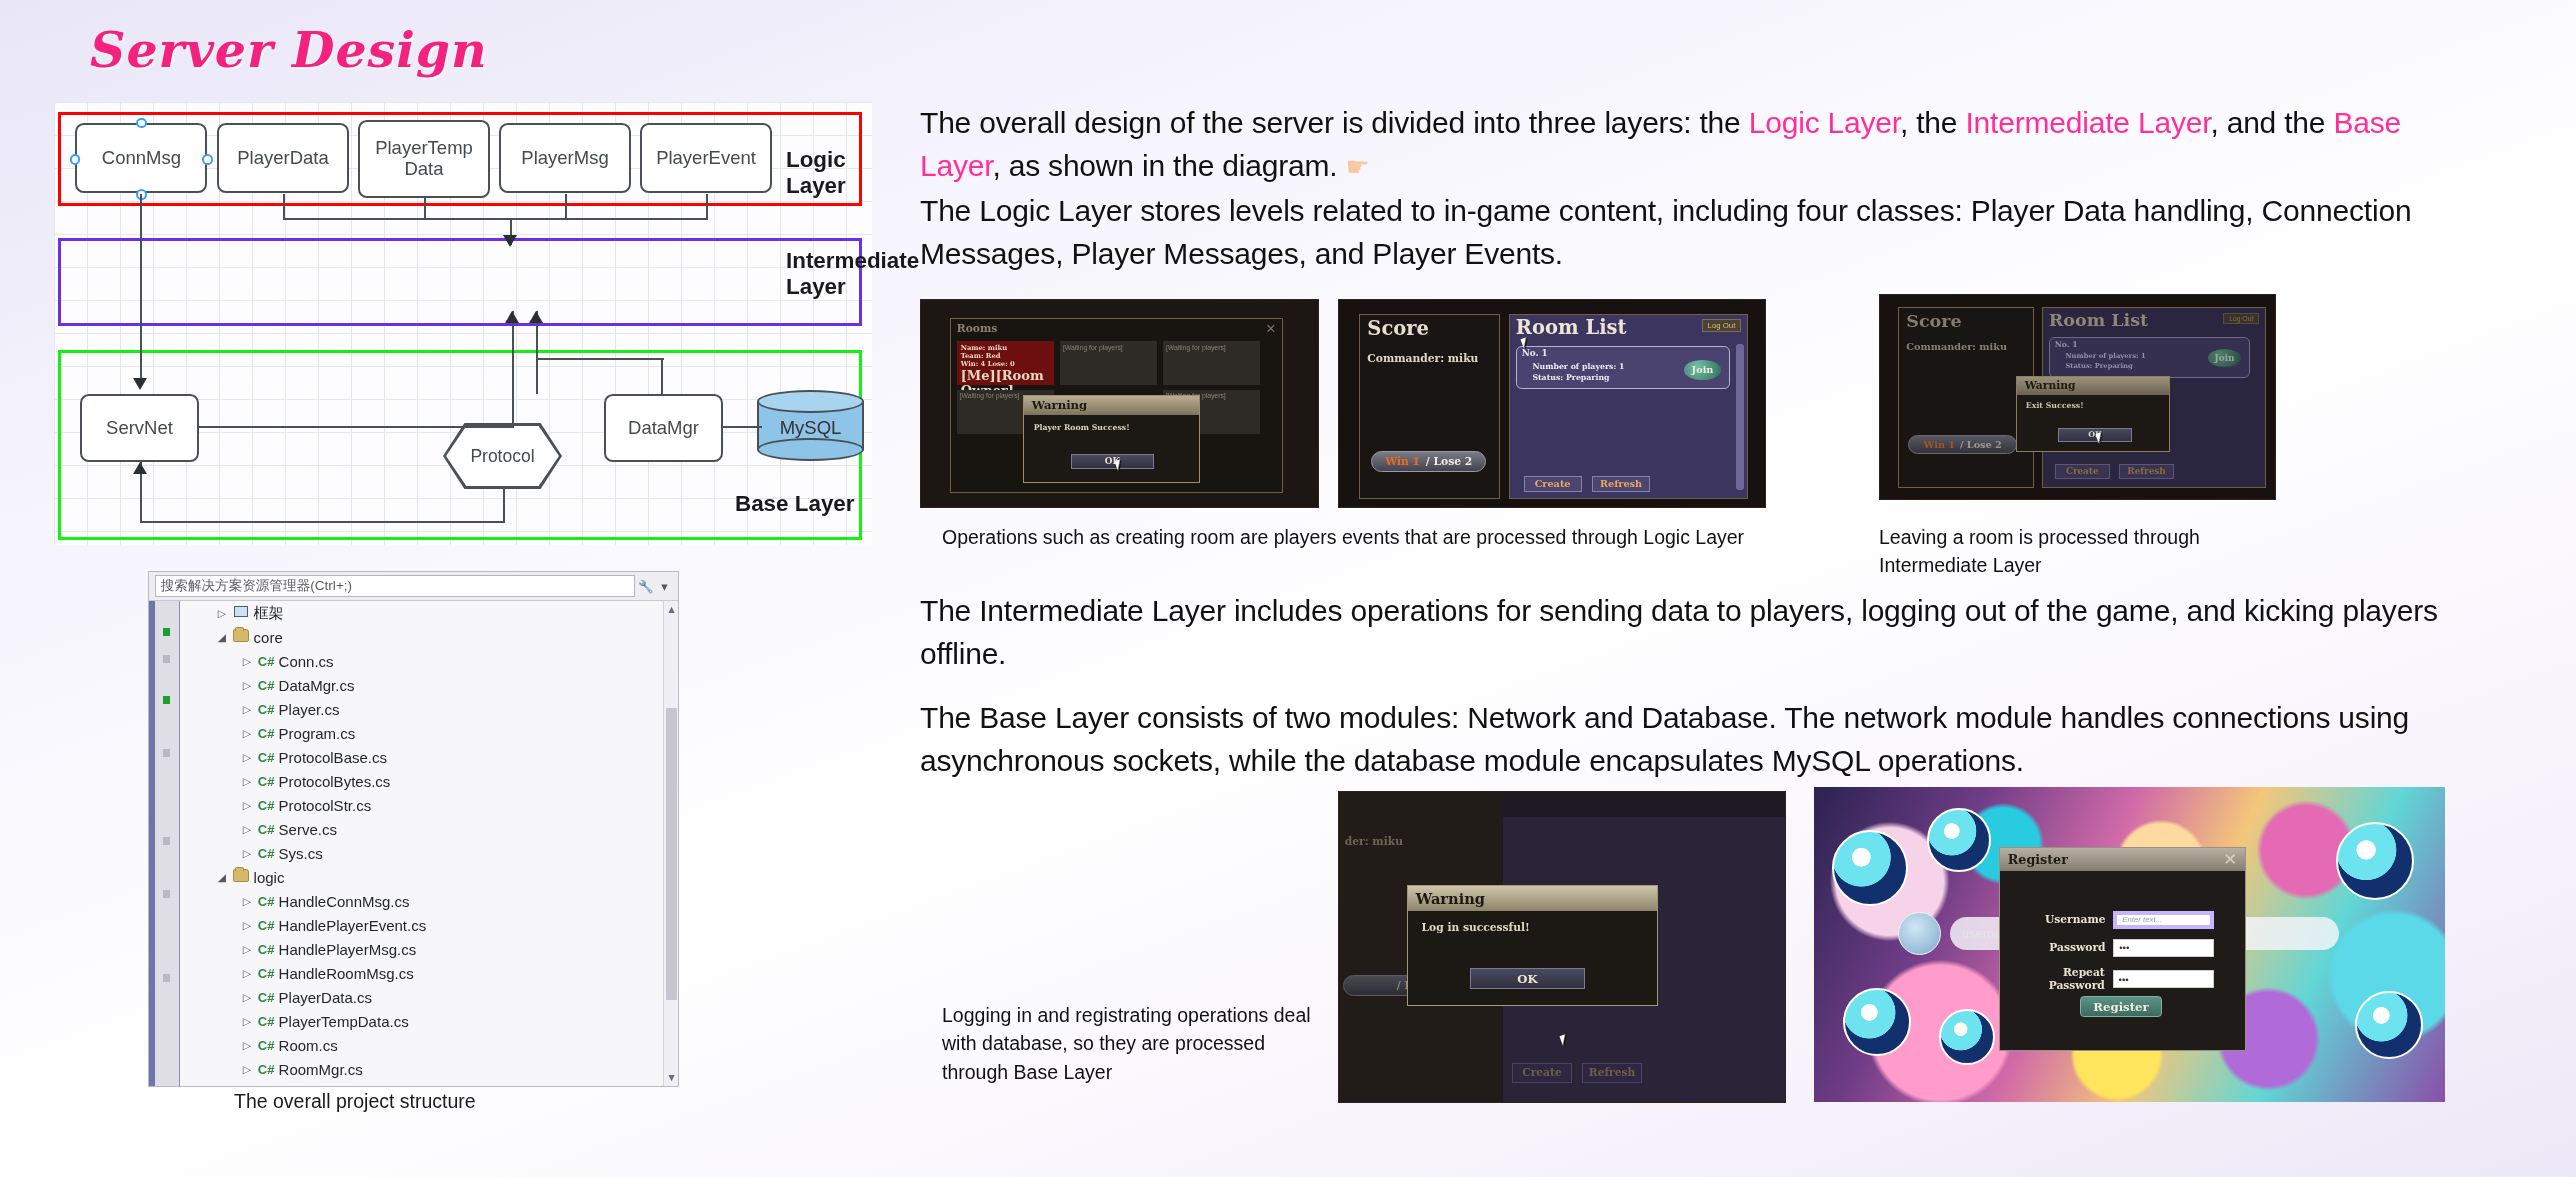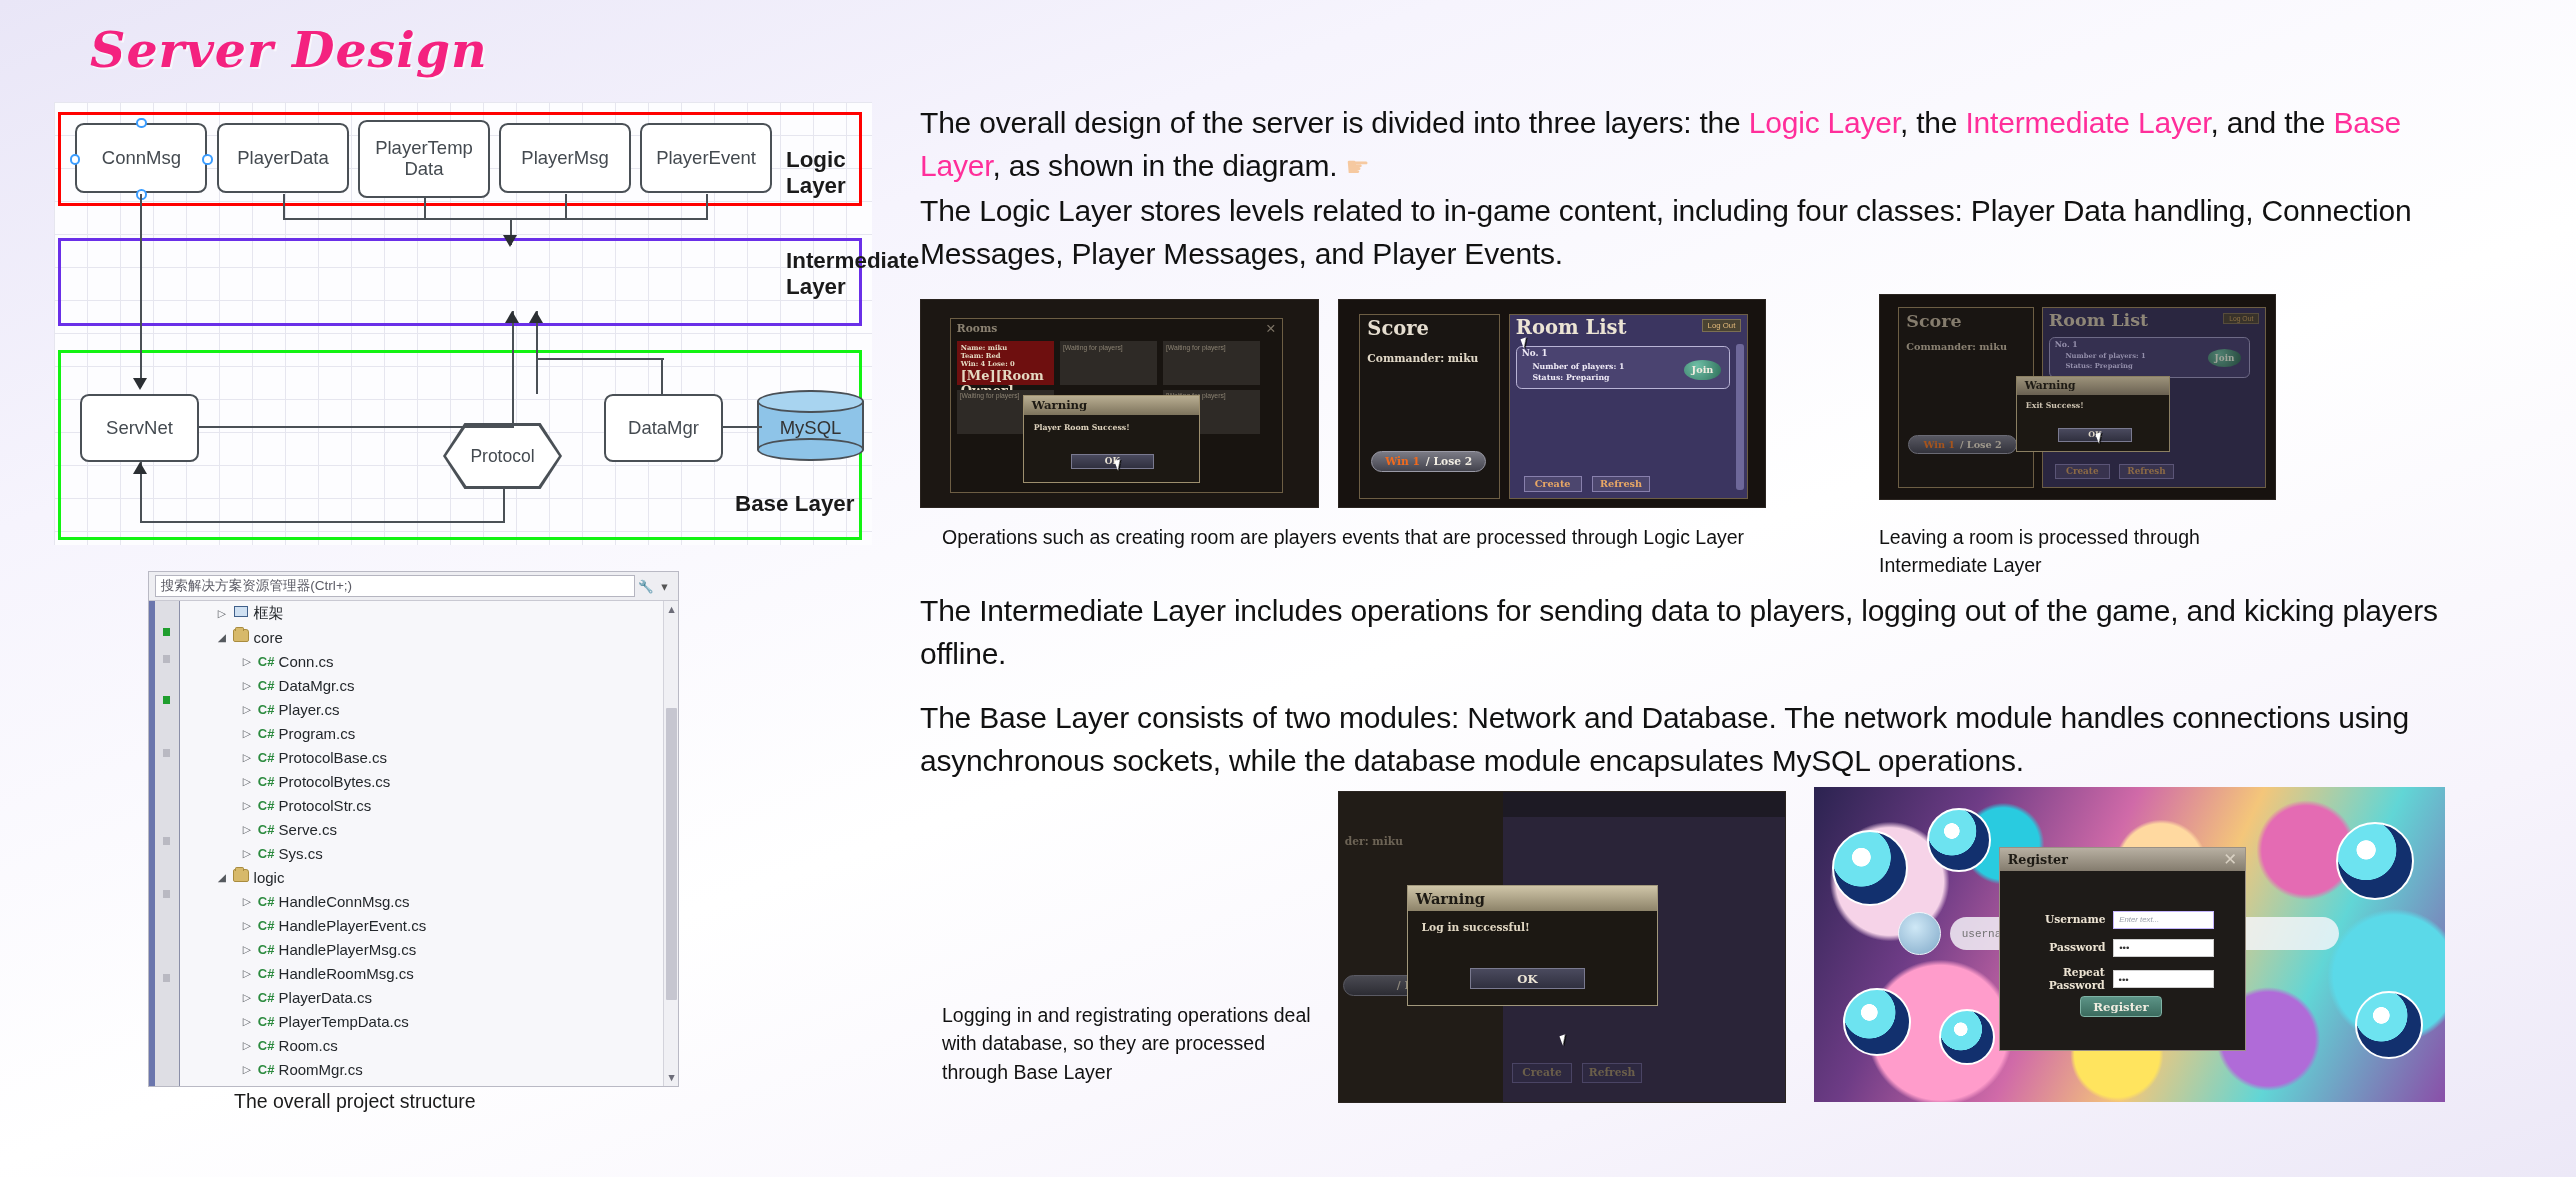--- a/index.html
+++ b/index.html
@@ -527,31 +527,31 @@
   <div class="shot" style="left:1814px;top:787px;width:631px;height:315px;border:none;">
     <div class="anime"></div>
     <div class="eye" style="left:17.5px;top:43px;width:76px;height:76px;"></div>
     <div class="eye" style="left:113px;top:21.4px;width:64px;height:64px;"></div>
     <div class="eye" style="left:522px;top:35px;width:78px;height:78px;"></div>
     <div class="eye" style="left:29px;top:201px;width:68px;height:68px;"></div>
     <div class="eye" style="left:125px;top:222px;width:56px;height:56px;"></div>
     <div class="eye" style="left:541px;top:204px;width:68px;height:68px;"></div>
     <div style="position:absolute;left:84px;top:125px;width:43px;height:43px;border-radius:50%;background:radial-gradient(circle at 40% 35%,#cfe8f6,#7fa8c8);border:1.9px solid #eef6fb;"></div>
     <div style="position:absolute;left:136px;top:130px;width:389px;height:33px;border-radius:16.6px;background:rgba(245,245,250,0.82);display:flex;align-items:center;padding-left:11.7px;">
-      <span style="color:#737373;font-size:11px;font-family:Liberation Mono, monospace;">userna</span>
+      <span style="color:#e5e5e5;font-size:13px;">userna</span>
     </div>
     <div class="g-dlg" style="left:185px;top:60px;width:247px;height:204px;border-color:#9a9084;background:#1e1b18;">
       <div class="g-dlg-hdr" style="height:23.4px;font-size:12.7px;background:linear-gradient(#b8b0a2,#847c6e);">
         <span>Register</span>
       </div>
       <div style="position:absolute;right:7.8px;top:1.9px;color:#d8d0c2;font-size:16.6px;">✕</div>
 
       <div style="position:absolute;left:19.5px;top:63px;width:208px;display:flex;align-items:center;">
         <span style="width:86px;text-align:right;font-family:'DejaVu Serif',serif;font-weight:bold;color:#ece3d2;font-size:10.7px;">Username</span>
-        <span style="margin-left:7.8px;width:101px;height:17.5px;background:#fff;border:1px solid #c4b5fd;color:#9aa0ac;font-size:7.8px;display:flex;align-items:center;padding-left:4.9px;font-style:italic;" title="Enter text...">
+        <span style="margin-left:7.8px;width:101px;height:17.5px;background:#fff;border:4px solid #c4b5fd;color:#9aa0ac;font-size:7.8px;display:flex;align-items:center;padding-left:4.9px;font-style:italic;" title="Enter text...">
             <span>Enter text...</span>
           </span>
       </div>
 
       <div style="position:absolute;left:19.5px;top:91px;width:208px;display:flex;align-items:center;">
         <span style="width:86px;text-align:right;font-family:'DejaVu Serif',serif;font-weight:bold;color:#ece3d2;font-size:10.7px;">Password</span>
         <span style="margin-left:7.8px;width:101px;height:17.5px;background:#fff;border:1px solid #cfcfcf;color:#333;font-size:9.7px;display:flex;align-items:center;padding-left:4.9px;">
             <span>•••</span>
           </span>
       </div>

